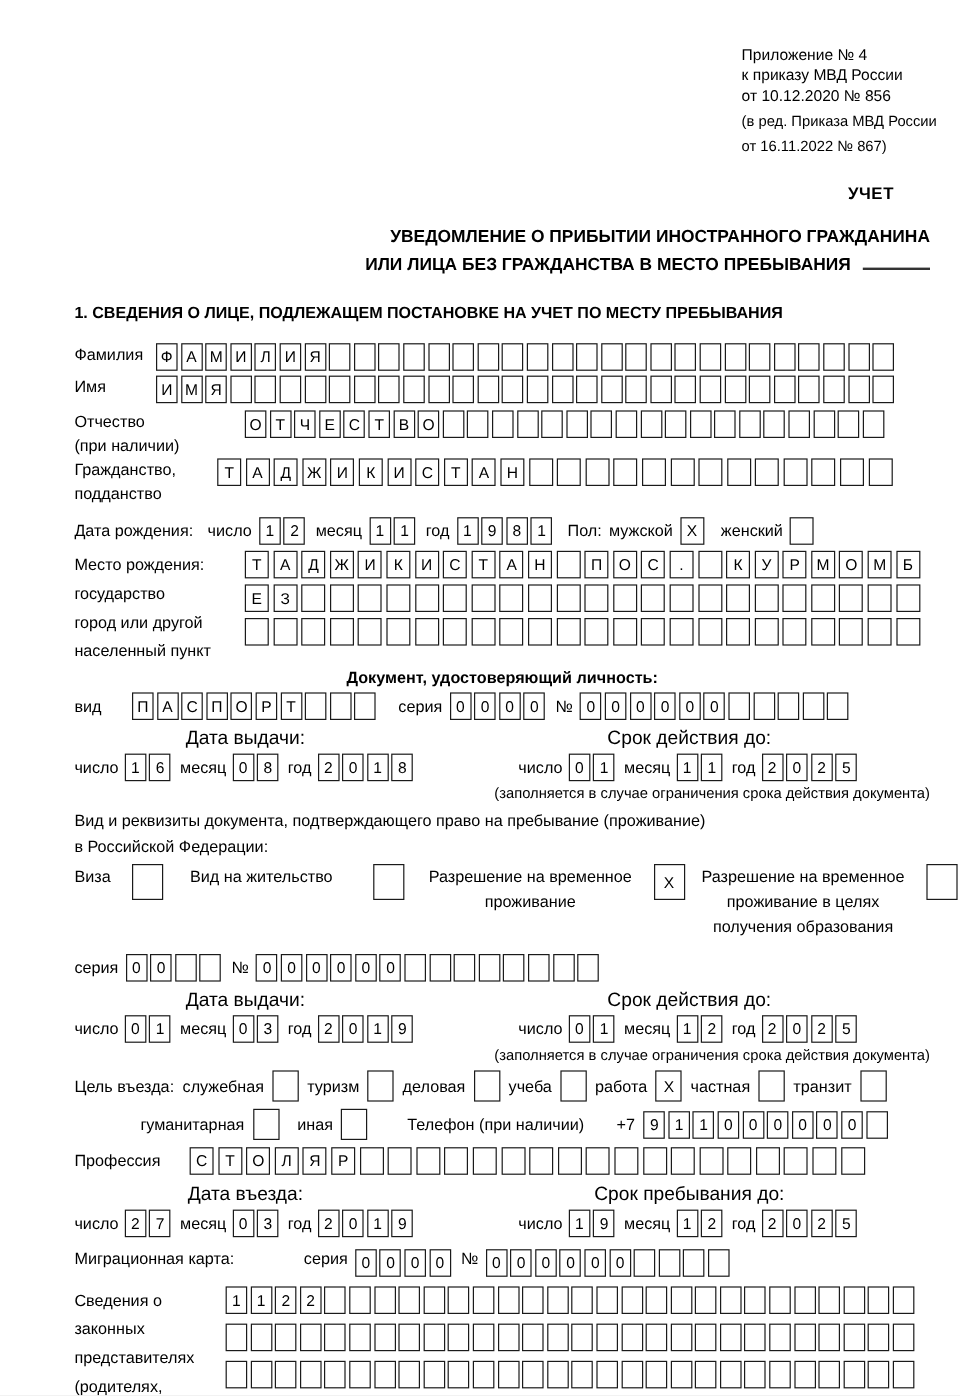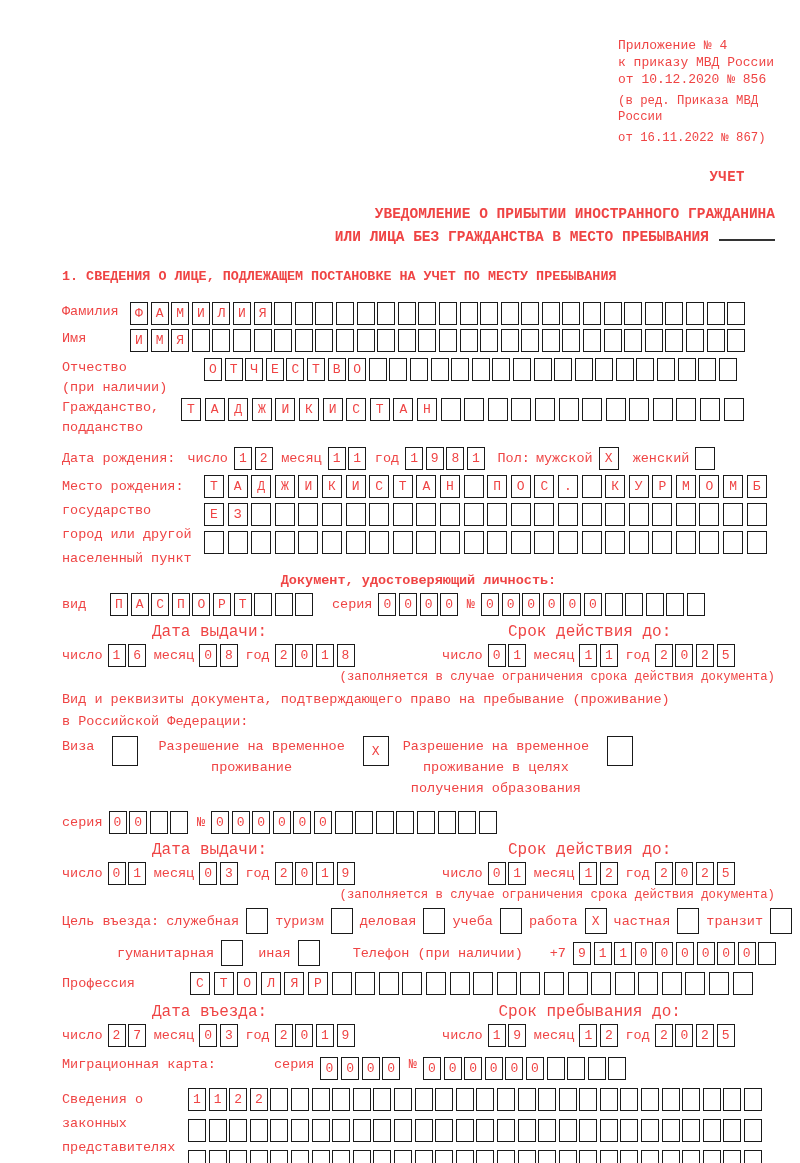--- a/index.html
+++ b/index.html
@@ -1,18 +1,18 @@
 <!DOCTYPE html>
 <html><head>
 <meta charset="utf-8">
 <style>
   html,body{margin:0;padding:0;background:#e8e8e8;}
   .page{
-    width:800px;height:1163px;margin:0 auto;background:#fff;color:#ef4444;
-    font-family:Liberation Mono, monospace;
+    width:800px;height:1163px;margin:0 auto;background:#fff;color:#000000;
+    font-family:Liberation Sans, sans-serif;
     box-sizing:border-box;padding:38px 25px 0 62px;overflow:hidden;position:relative;
   }
   .hdr{margin-left:556px;width:170px;font-size:13px;line-height:1.3;}
   .hdr .small{font-size:12.3px;margin-top:5px;}
   .form-word{text-align:right;padding-right:30px;margin-top:22px;font-weight:bold;font-size:14px;letter-spacing:.5px;}
   .title{margin-top:18px;text-align:right;font-weight:bold;font-size:14.5px;line-height:1.6;}
   .blank-underline{display:inline-block;width:56px;height:11px;border-bottom:2px solid #333;margin-left:10px;}
   .sec-heading{margin-top:20px;font-weight:bold;font-size:13.4px;white-space:nowrap;}
   .frow{display:flex;align-items:flex-start;flex-wrap:nowrap;}
   .lbl{font-size:13.5px;white-space:pre-line;line-height:20px;flex:none;}
@@ -397,20 +397,24 @@
   <div class="note">(заполняется в случае ограничения срока действия документа)</div>
 
   <div class="intro" style="margin-top:8px;">Вид и реквизиты документа, подтверждающего право на пребывание (проживание)</div>
   <div class="intro" style="margin-top:7px;">в Российской Федерации:</div>
 
   <div class="frow" style="margin-top:7px;gap:14px;">
     <div class="opt">
       <span class="lblc">Виза</span>
       <span class="cb big"></span>
     </div>
+    <div class="opt" style="margin-left:8px;">
+      <span class="lblc">Вид на жительство</span>
+      <span class="cb big" style="margin-left:16px;"></span>
+    </div>
     <div class="opt" style="margin-left:6px;">
       <span class="lblc">Разрешение на временное
 проживание</span>
       <span class="cb big">X</span>
     </div>
     <div class="opt">
       <span class="lblc">Разрешение на временное
 проживание в целях
 получения образования</span>
       <span class="cb big"></span>
@@ -524,21 +528,21 @@
         <span class="cell">0</span>
         <span class="cell">0</span>
         <span class="cell">0</span>
         <span class="cell">0</span>
         <span class="cell">0</span>
         <span class="cell">0</span>
         <span class="cell"></span>
       </span>
   </div>
 
-  <div class="frow" style="margin-top:6px;align-items:center;gap:32px;">
+  <div class="frow" style="margin-top:6px;align-items:center;">
     <span class="w" style="width:96px;">Профессия</span>
     <span class="cells wide">
         <span class="cell">С</span>
         <span class="cell">Т</span>
         <span class="cell">О</span>
         <span class="cell">Л</span>
         <span class="cell">Я</span>
         <span class="cell">Р</span>
         <span class="cell"></span>
         <span class="cell"></span>

